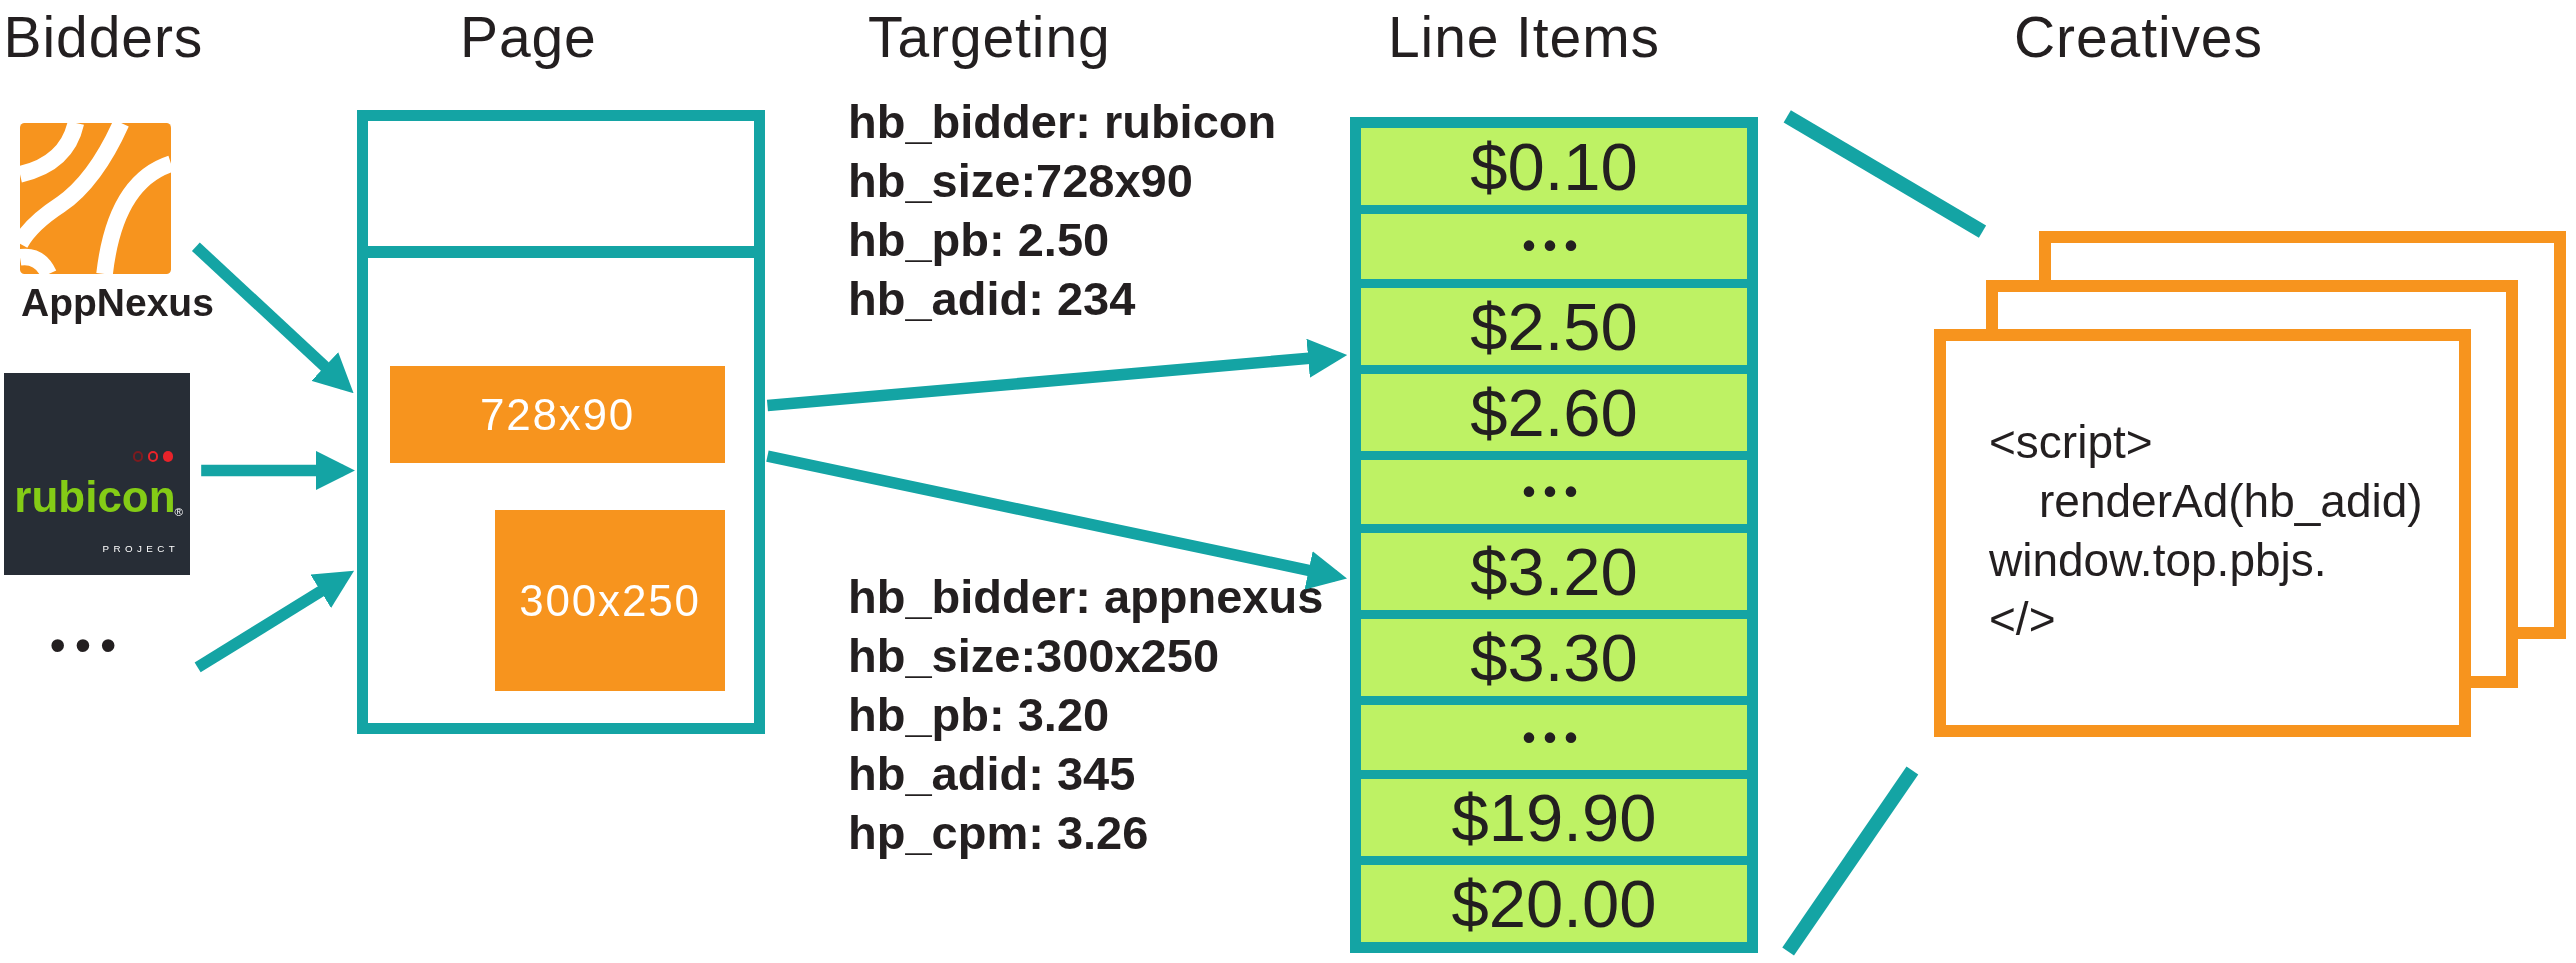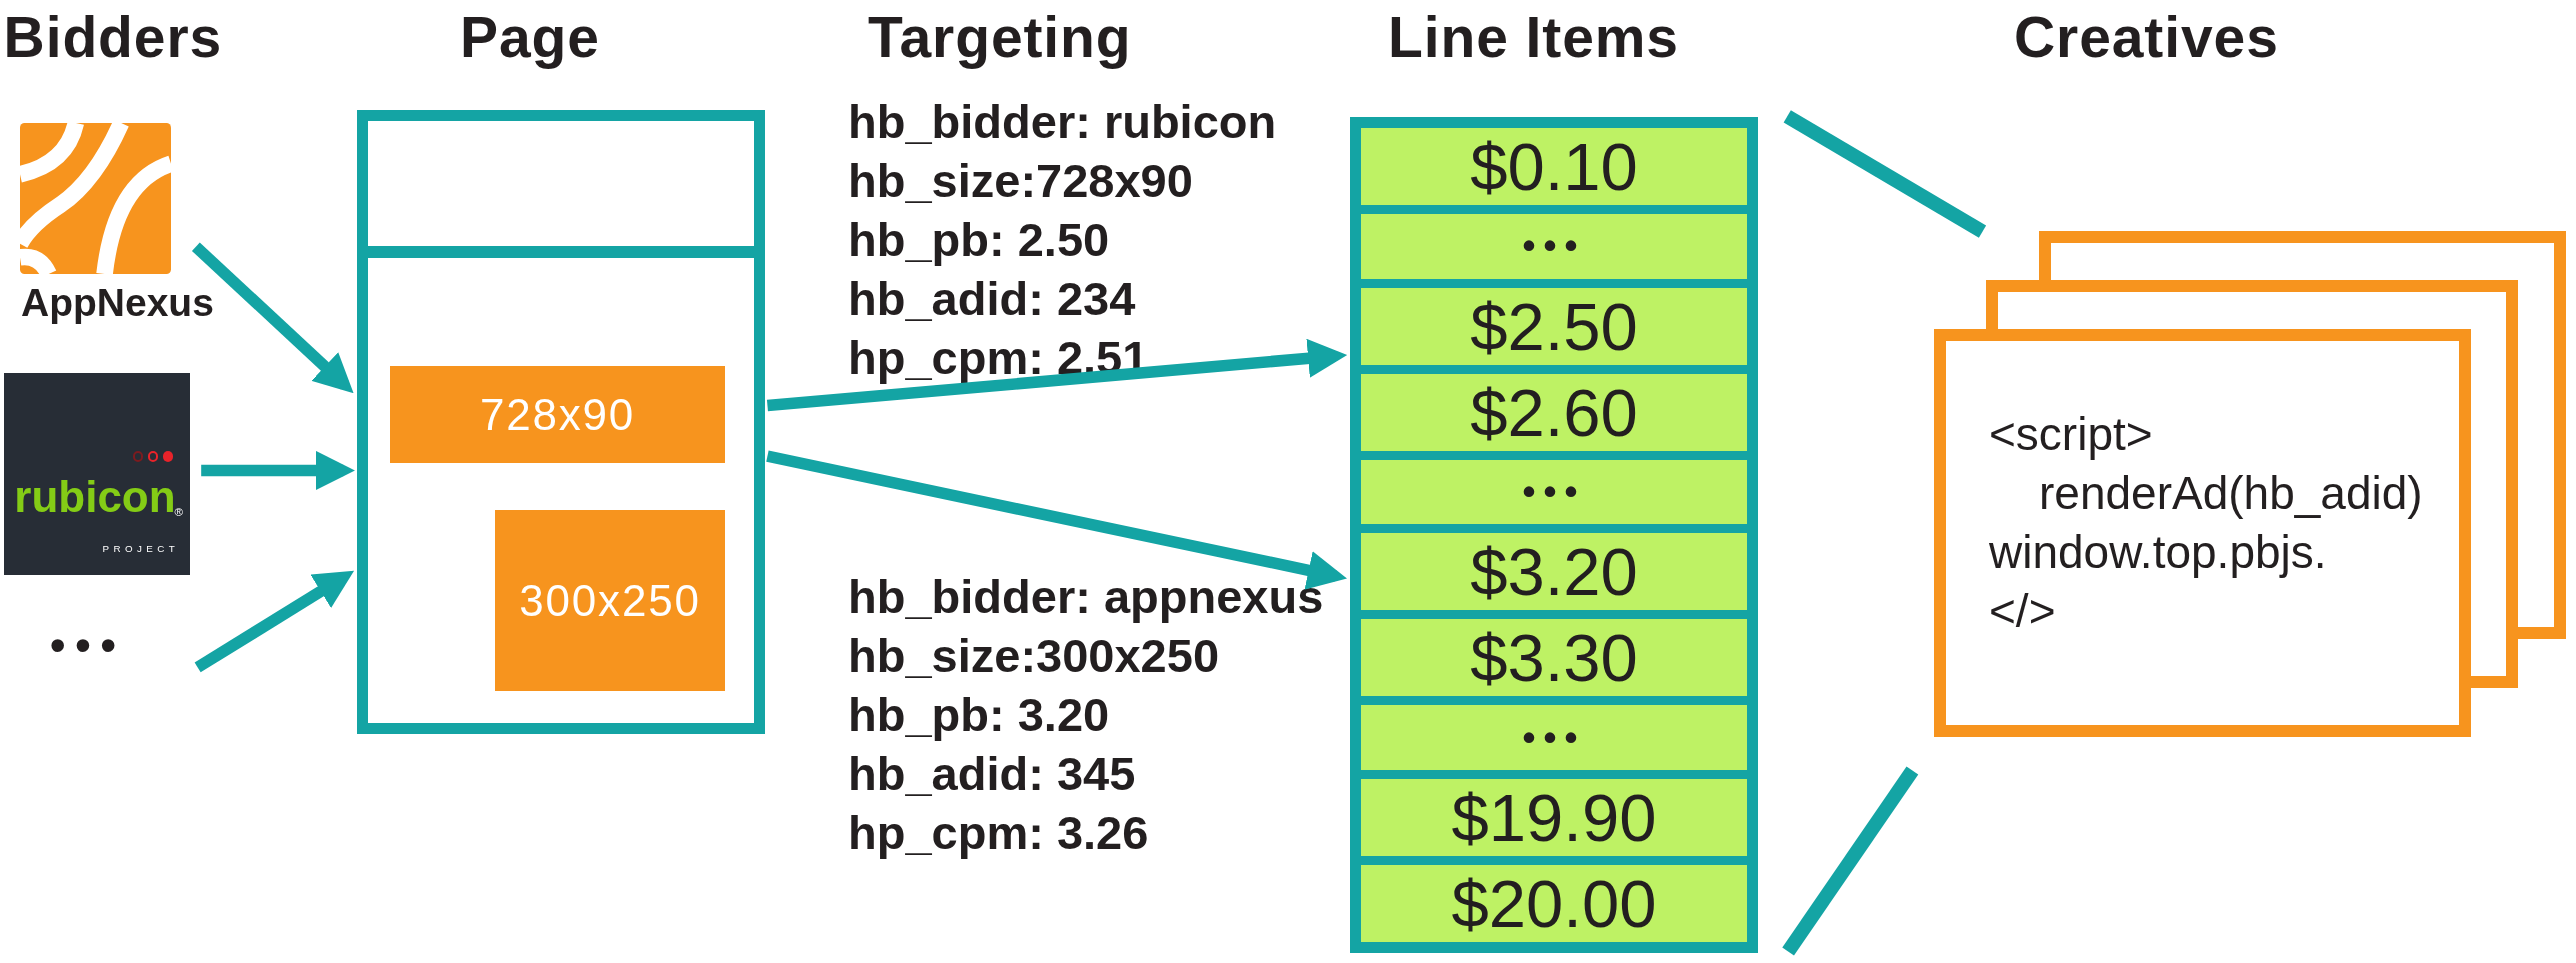--- a/index.html
+++ b/index.html
@@ -17,21 +17,21 @@
     position:relative;
     width:2576px;height:963px;
     background:var(--white);
     font-family:"Liberation Sans", sans-serif;
     color:var(--dark);
     overflow:hidden;
   }
   
   .col-header{
     position:absolute;top:3.6px;
-    font-size:57px;font-weight:700;letter-spacing:0.9px;
+    font-size:57px;font-weight:400;letter-spacing:0.9px;
     color:var(--dark);white-space:nowrap;
   }
   #hdr-bidders{left:3.6px;}
   #hdr-page{left:460px;}
   #hdr-targeting{left:868px;}
   #hdr-lineitems{left:1388px;}
   #hdr-creatives{left:2014px;}
 
   
   .appnexus-logo{position:absolute;left:19.5px;top:123px;width:151px;height:151px;}
@@ -72,21 +72,21 @@
   .li-row{flex:1;display:flex;align-items:center;justify-content:center;
     font-size:67px;font-weight:400;color:var(--dark);}
   .li-row.dots{font-size:37px;font-weight:700;letter-spacing:8px;}
   .li-sep{height:9px;background:var(--teal);flex:none;}
 
   
   .creative-card{position:absolute;border:12.4px solid var(--orange);background:#fff;}
   #card-back{left:2039px;top:231px;width:527px;height:408px;z-index:1;}
   #card-middle{left:1986px;top:280px;width:532px;height:408px;z-index:2;}
   #card-front{left:1934px;top:329px;width:537px;height:408px;z-index:3;}
-  .script-text{position:absolute;left:43px;top:64px;font-size:46px;font-weight:400;
+  .script-text{position:absolute;left:43px;top:72px;font-size:46px;font-weight:400;
     line-height:59px;color:var(--dark);white-space:nowrap;}
   .script-line{display:block;}
   .script-line.indent{padding-left:50px;}
 
   
   #arrows{position:absolute;left:0;top:0;width:2576px;height:963px;z-index:4;pointer-events:none;}
   #arrows .edge{stroke:var(--teal);fill:none;}
   #arrows .w13{stroke-width:13px;}
   #arrows .w16{stroke-width:16px;}
   #arrows marker path{fill:var(--teal);}
@@ -134,21 +134,20 @@
     <div class="ad-slot" id="slot-300">
       <span class="slot-label">300x250</span>
     </div>
   </div>
 
   <div class="targeting-block" id="targeting-1">
     <span class="script-line">hb_bidder: rubicon</span>
     <span class="script-line">hb_size:728x90</span>
     <span class="script-line">hb_pb: 2.50</span>
     <span class="script-line">hb_adid: 234</span>
-    <span class="script-line">hp_cpm: 2.51</span>
   </div>
   <div class="targeting-block" id="targeting-2">
     <span class="script-line">hb_bidder: appnexus</span>
     <span class="script-line">hb_size:300x250</span>
     <span class="script-line">hb_pb: 3.20</span>
     <span class="script-line">hb_adid: 345</span>
     <span class="script-line">hp_cpm: 3.26</span>
   </div>
 
   <div class="li-table">

